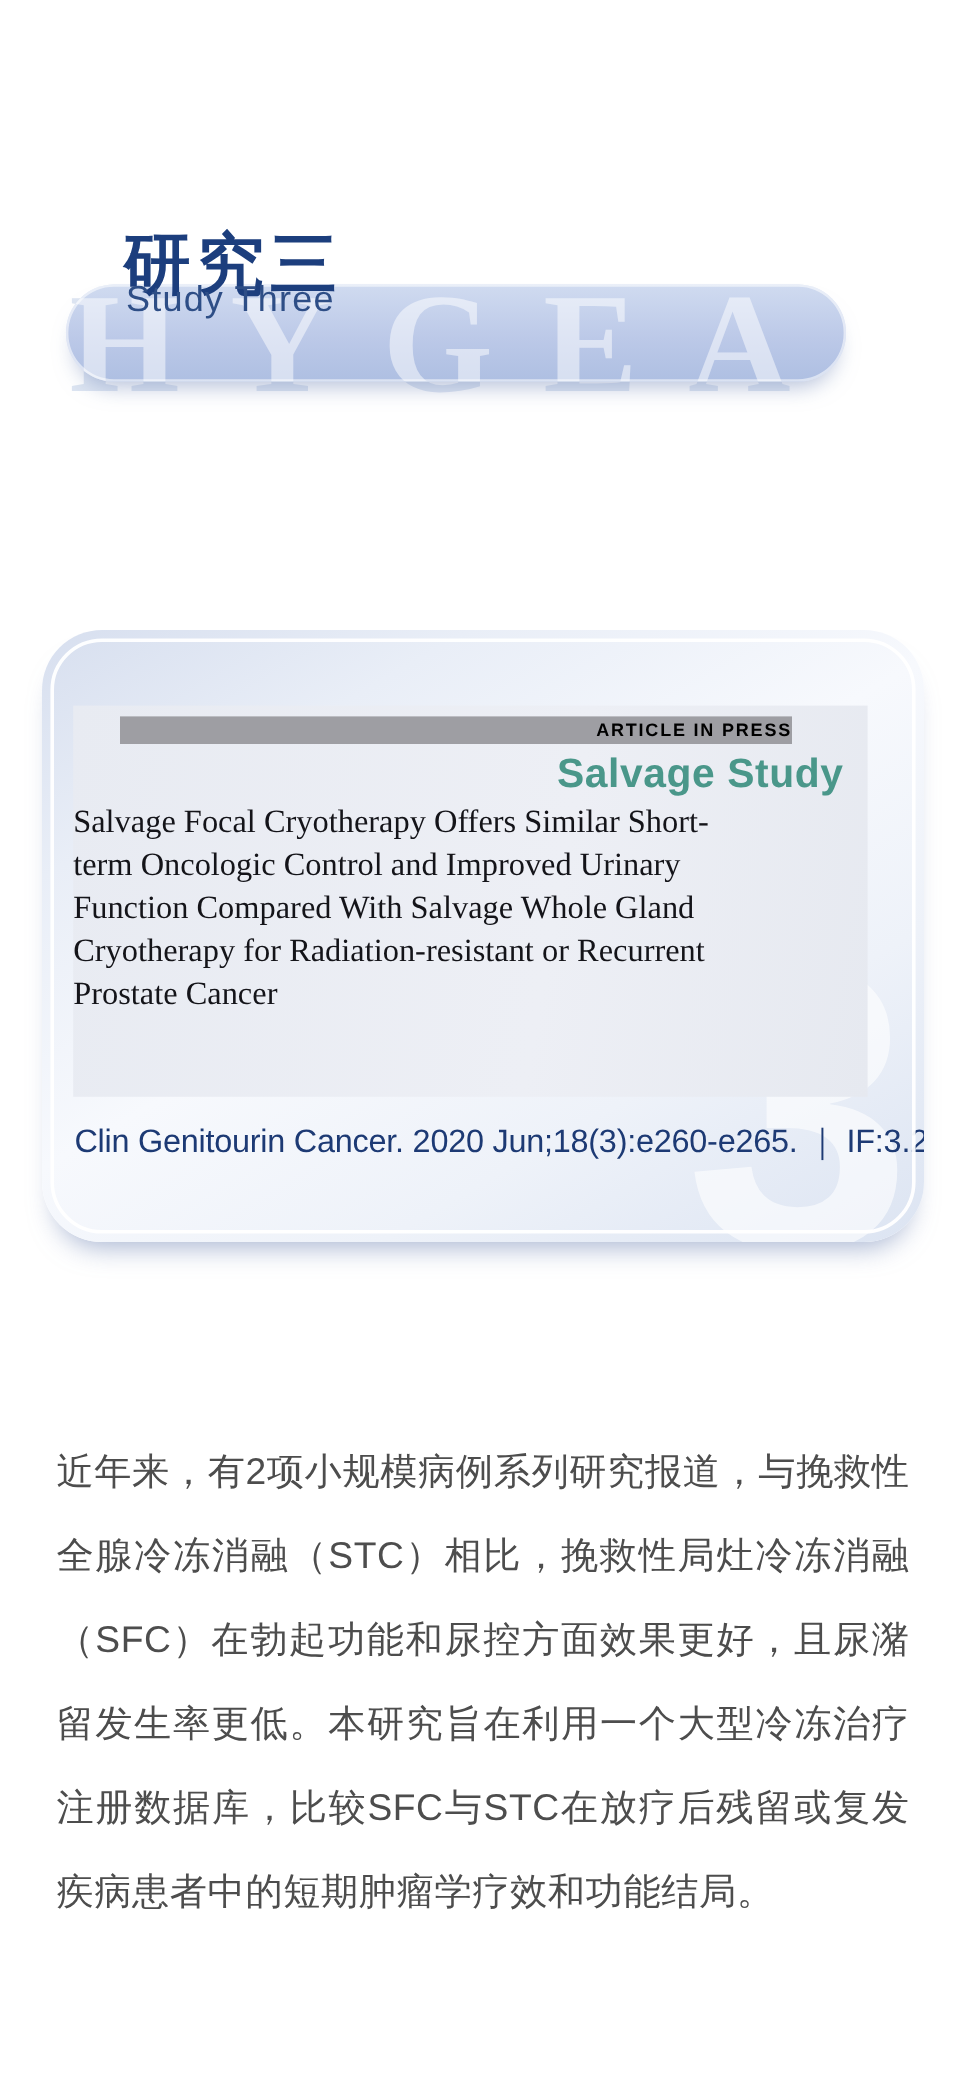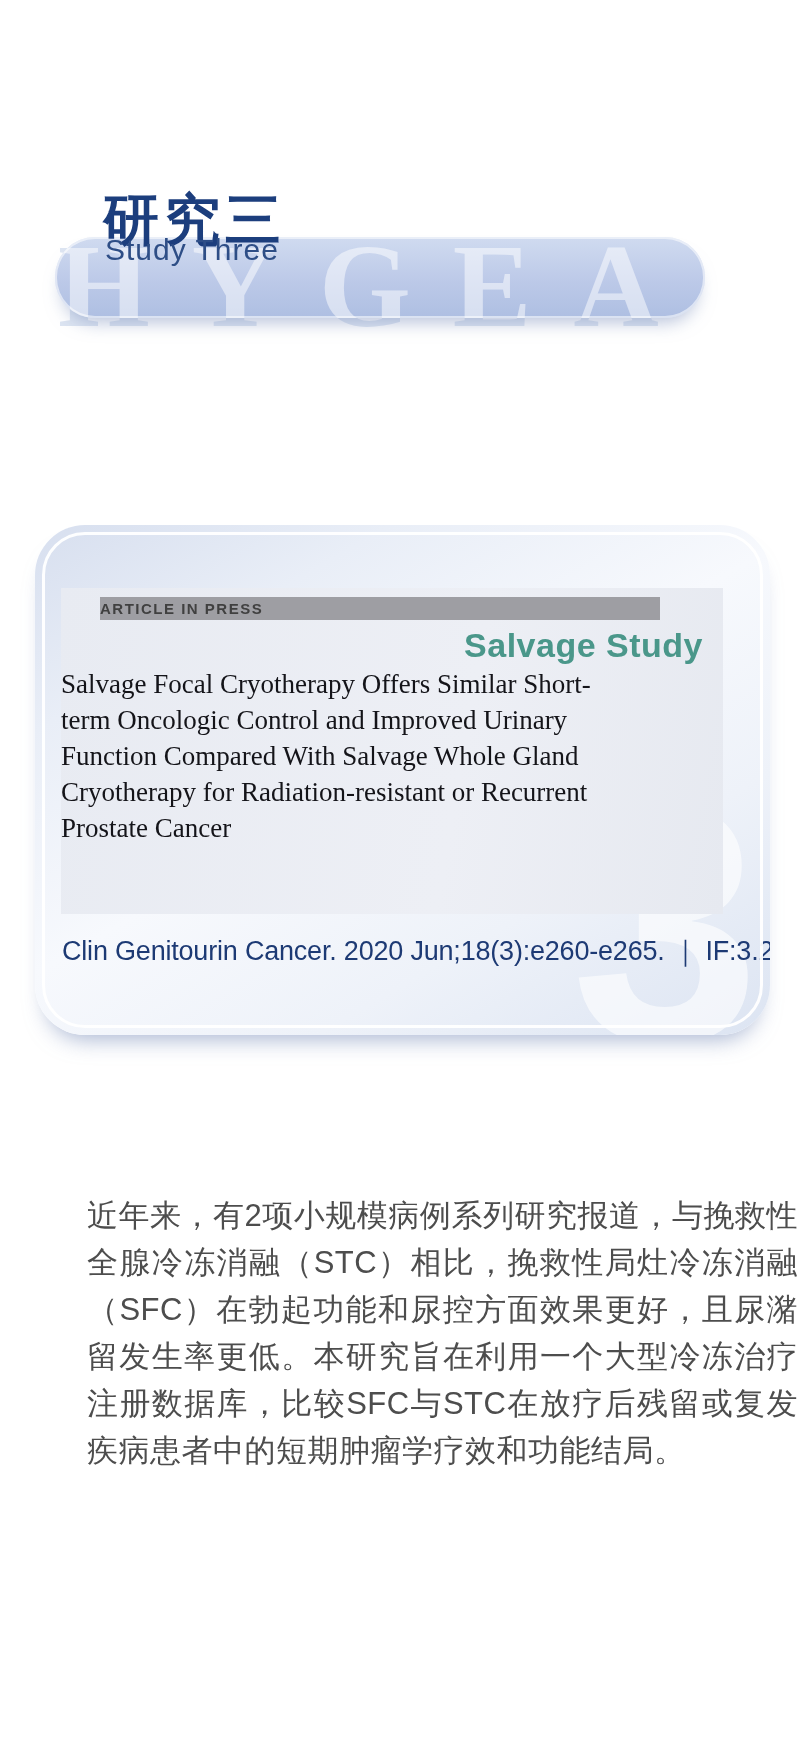--- a/index.html
+++ b/index.html
@@ -58,22 +58,22 @@
     position:absolute;right:10px;bottom:-58px;
     font-weight:700;font-size:340px;line-height:1;
     color:rgba(255,255,255,0.6);
   }
   .paper{
     position:absolute;left:26px;top:63px;width:662px;height:326px;
     background:linear-gradient(100deg,#e8ebf2 0%,#edeff5 60%,#e6e9f0 100%);
   }
   .press-bar{
     position:absolute;left:39px;top:9px;width:560px;height:23px;line-height:23px;
-    background:#9e9ea3;color:#404040;font-weight:700;font-size:15px;
-    letter-spacing:1.5px;text-align:left;
+    background:#9e9ea3;color:#000000;font-weight:700;font-size:15px;
+    letter-spacing:1.5px;text-align:right;
   }
   .article-type{
     position:absolute;top:38px;right:20px;
     font-weight:700;font-size:34px;color:#4a978a;letter-spacing:0.5px;
   }
   .paper-title{
     position:absolute;left:0;right:0;top:78px;
     font-family:"Liberation Serif","DejaVu Serif",serif;
     font-size:27px;line-height:36px;color:#141419;white-space:pre-line;
   }
@@ -82,22 +82,22 @@
     font-family:"Liberation Serif","DejaVu Serif",serif;
     font-size:16px;line-height:30px;color:#2f8274;white-space:pre-line;
   }
   .citation{
     position:absolute;left:27px;top:408px;
     font-size:27px;letter-spacing:-0.2px;color:#1d3a74;white-space:nowrap;
   }
   
   .body-paragraph{
     position:absolute;left:47px;top:1192px;width:711px;
-    font-size:31px;line-height:47px;letter-spacing:0.5px;color:#4d4d4d;
-    text-align:justify;text-align-last:left;margin-left:40px;
+    font-size:31px;line-height:70px;letter-spacing:0.5px;color:#4d4d4d;
+    text-align:justify;text-align-last:left;
   }
 </style>
 </head>
 <body>
 
 <div class="stage">
 
   <div class="hygea-under">HYGEA</div>
 
   <div class="banner">

